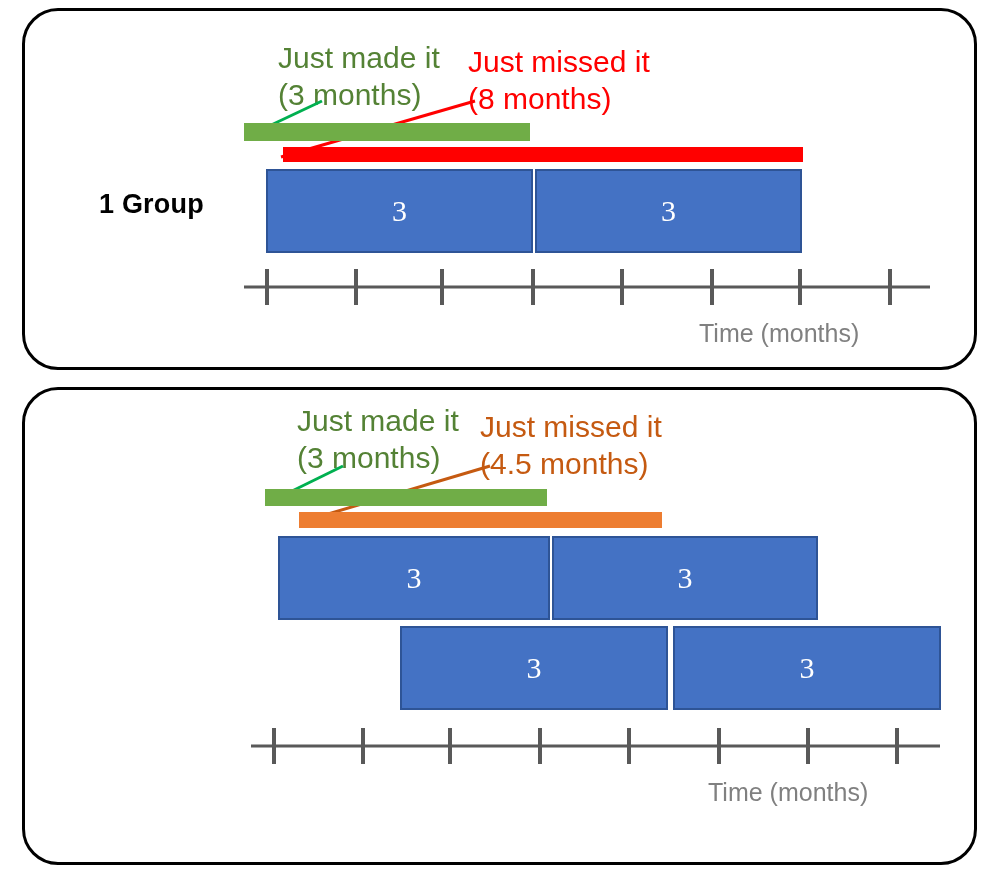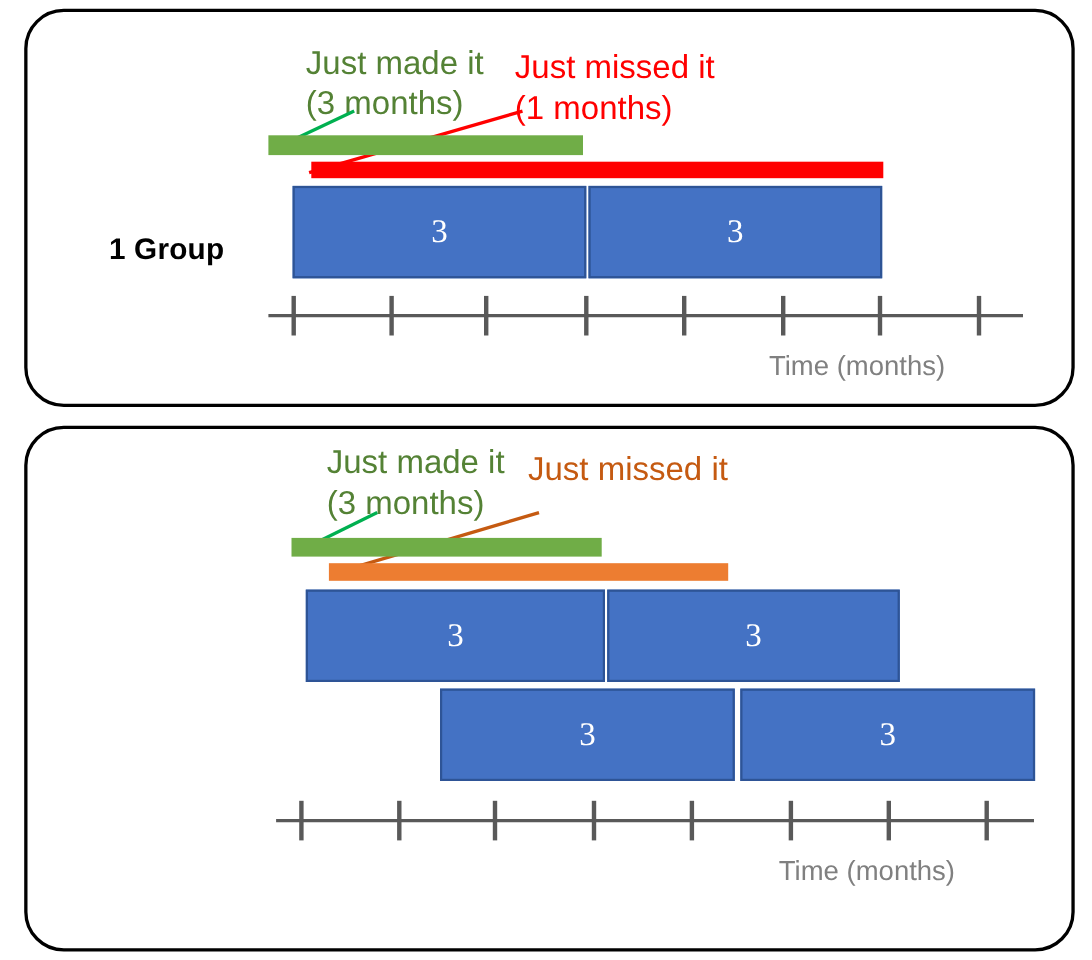--- a/index.html
+++ b/index.html
@@ -25,21 +25,21 @@
   #panel-1 { left: 22px; top: 8px;   width: 955px; height: 362px; }
   #panel-2 { left: 22px; top: 387px; width: 955px; height: 478px; }
 
   .panel-title {
     position: absolute;
     font-weight: bold;
     color: #000000;
     white-space: nowrap;
     letter-spacing: 0.2px;
   }
-  #panel-1-title { left: 74px; top: 200px; font-size: 27px; }
+  #panel-1-title { left: 74px; top: 178px; font-size: 27px; }
 
   .callout {
     position: absolute;
     white-space: nowrap;
     line-height: 1.24;
     font-size: 30px;
   }
   .callout .l1 { display: block; }
   .callout .l2 { display: block; }
 
@@ -86,21 +86,21 @@
 
   <div class="panel-title" id="panel-1-title">1 Group</div>
 
   <div class="callout" style="left:253px; top:28px; color:#548235;">
     <span class="l1">Just made it</span>
     <span class="l2">(3 months)</span>
   </div>
 
   <div class="callout" style="left:443px; top:32px; color:#FF0000;">
     <span class="l1">Just missed it</span>
-    <span class="l2">(1 months)</span>
+    <span class="l2">(8 months)</span>
   </div>
 
   <svg class="leader" style="left:0; top:0; width:955px; height:362px;">
     <line x1="244" y1="115" x2="297" y2="90" stroke="#00B050" stroke-width="3"></line>
   </svg>
 
   <svg class="leader" style="left:0; top:0; width:955px; height:362px;">
     <line x1="256" y1="146" x2="450" y2="90" stroke="#FF0000" stroke-width="3"></line>
   </svg>
 
@@ -132,20 +132,21 @@
 
 <div class="panel" id="panel-2">
 
   <div class="callout" style="left:272px; top:12px; color:#548235;">
     <span class="l1">Just made it</span>
     <span class="l2">(3 months)</span>
   </div>
 
   <div class="callout" style="left:455px; top:18px; color:#C55A11;">
     <span class="l1">Just missed it</span>
+    <span class="l2">(4.5 months)</span>
   </div>
 
   <svg class="leader" style="left:0; top:0; width:955px; height:478px;">
     <line x1="265" y1="102" x2="318" y2="76" stroke="#00B050" stroke-width="3"></line>
   </svg>
 
   <svg class="leader" style="left:0; top:0; width:955px; height:478px;">
     <line x1="276" y1="132" x2="465" y2="76" stroke="#C55A11" stroke-width="3"></line>
   </svg>
 

